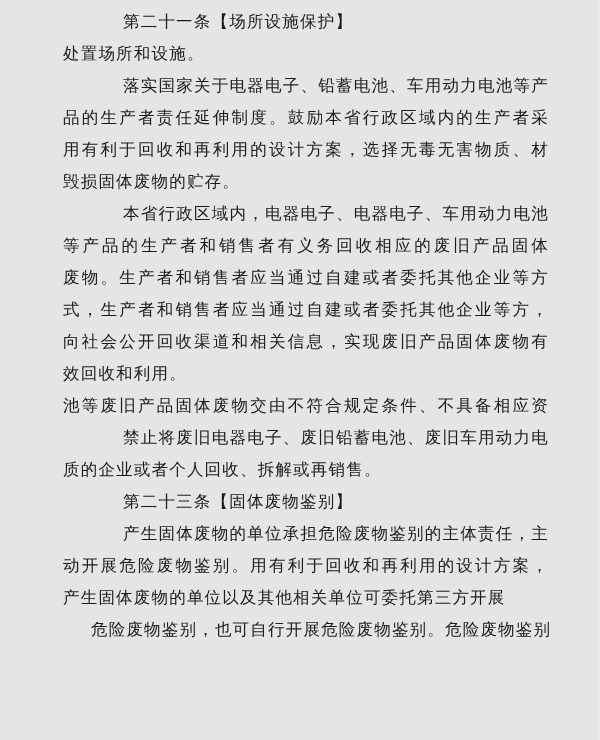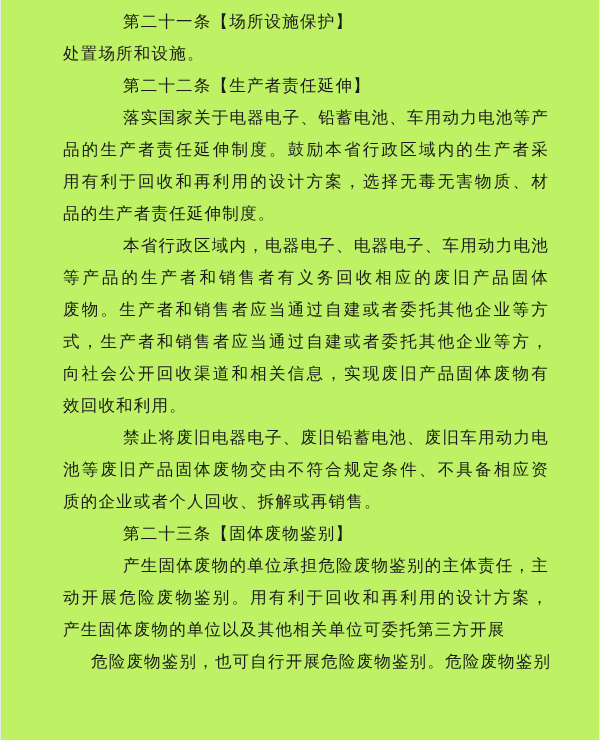--- a/index.html
+++ b/index.html
@@ -4,21 +4,21 @@
 <style>
   html, body {
     margin: 0;
     padding: 0;
     background: #ffffff;
   }
   .page {
     position: relative;
     width: 600px;
     height: 740px;
-    background: #bef264;
+    background: #e5e5e5;
     border-left: 1px solid #e8e8e8;
     border-right: 1px solid #ebebeb;
     box-sizing: border-box;
     overflow: hidden;
     font-family: "Liberation Serif", "DejaVu Serif", serif;
   }
   .text-block {
     position: absolute;
     left: 62px;
     top: 6px;
@@ -56,33 +56,32 @@
     color: #2a2a2a;
   }
 </style>
 </head>
 <body>
 
 <div class="page">
   <div class="text-block">
     <div class="line indent">第二十一条【场所设施保护】</div>
     <div class="line">处置场所和设施。</div>
-    <div class="line indent">第二十二条【生产者责任延伸】</div>
     <div class="line indent just">落实国家关于电器电子、铅蓄电池、车用动力电池等产</div>
     <div class="line just">品的生产者责任延伸制度。鼓励本省行政区域内的生产者采</div>
     <div class="line just">用有利于回收和再利用的设计方案，选择无毒无害物质、材</div>
-    <div class="line">品的生产者责任延伸制度。</div>
+    <div class="line">毁损固体废物的贮存。</div>
     <div class="line indent just">本省行政区域内，电器电子、电器电子、车用动力电池</div>
     <div class="line just">等产品的生产者和销售者有义务回收相应的废旧产品固体</div>
     <div class="line just">废物。生产者和销售者应当通过自建或者委托其他企业等方</div>
     <div class="line just">式，生产者和销售者应当通过自建或者委托其他企业等方，</div>
     <div class="line just">向社会公开回收渠道和相关信息，实现废旧产品固体废物有</div>
     <div class="line">效回收和利用。</div>
+    <div class="line just">池等废旧产品固体废物交由不符合规定条件、不具备相应资</div>
     <div class="line indent just">禁止将废旧电器电子、废旧铅蓄电池、废旧车用动力电</div>
-    <div class="line just">池等废旧产品固体废物交由不符合规定条件、不具备相应资</div>
     <div class="line">质的企业或者个人回收、拆解或再销售。</div>
     <div class="line indent">第二十三条【固体废物鉴别】</div>
     <div class="line indent just">产生固体废物的单位承担危险废物鉴别的主体责任，主</div>
     <div class="line just">动开展危险废物鉴别。用有利于回收和再利用的设计方案，</div>
     <div class="line">产生固体废物的单位以及其他相关单位可委托第三方开展</div>
     <div class="line shift">危险废物鉴别，也可自行开展危险废物鉴别。危险废物鉴别</div>
   </div>
   <div class="page-number">10</div>
 </div>
 

